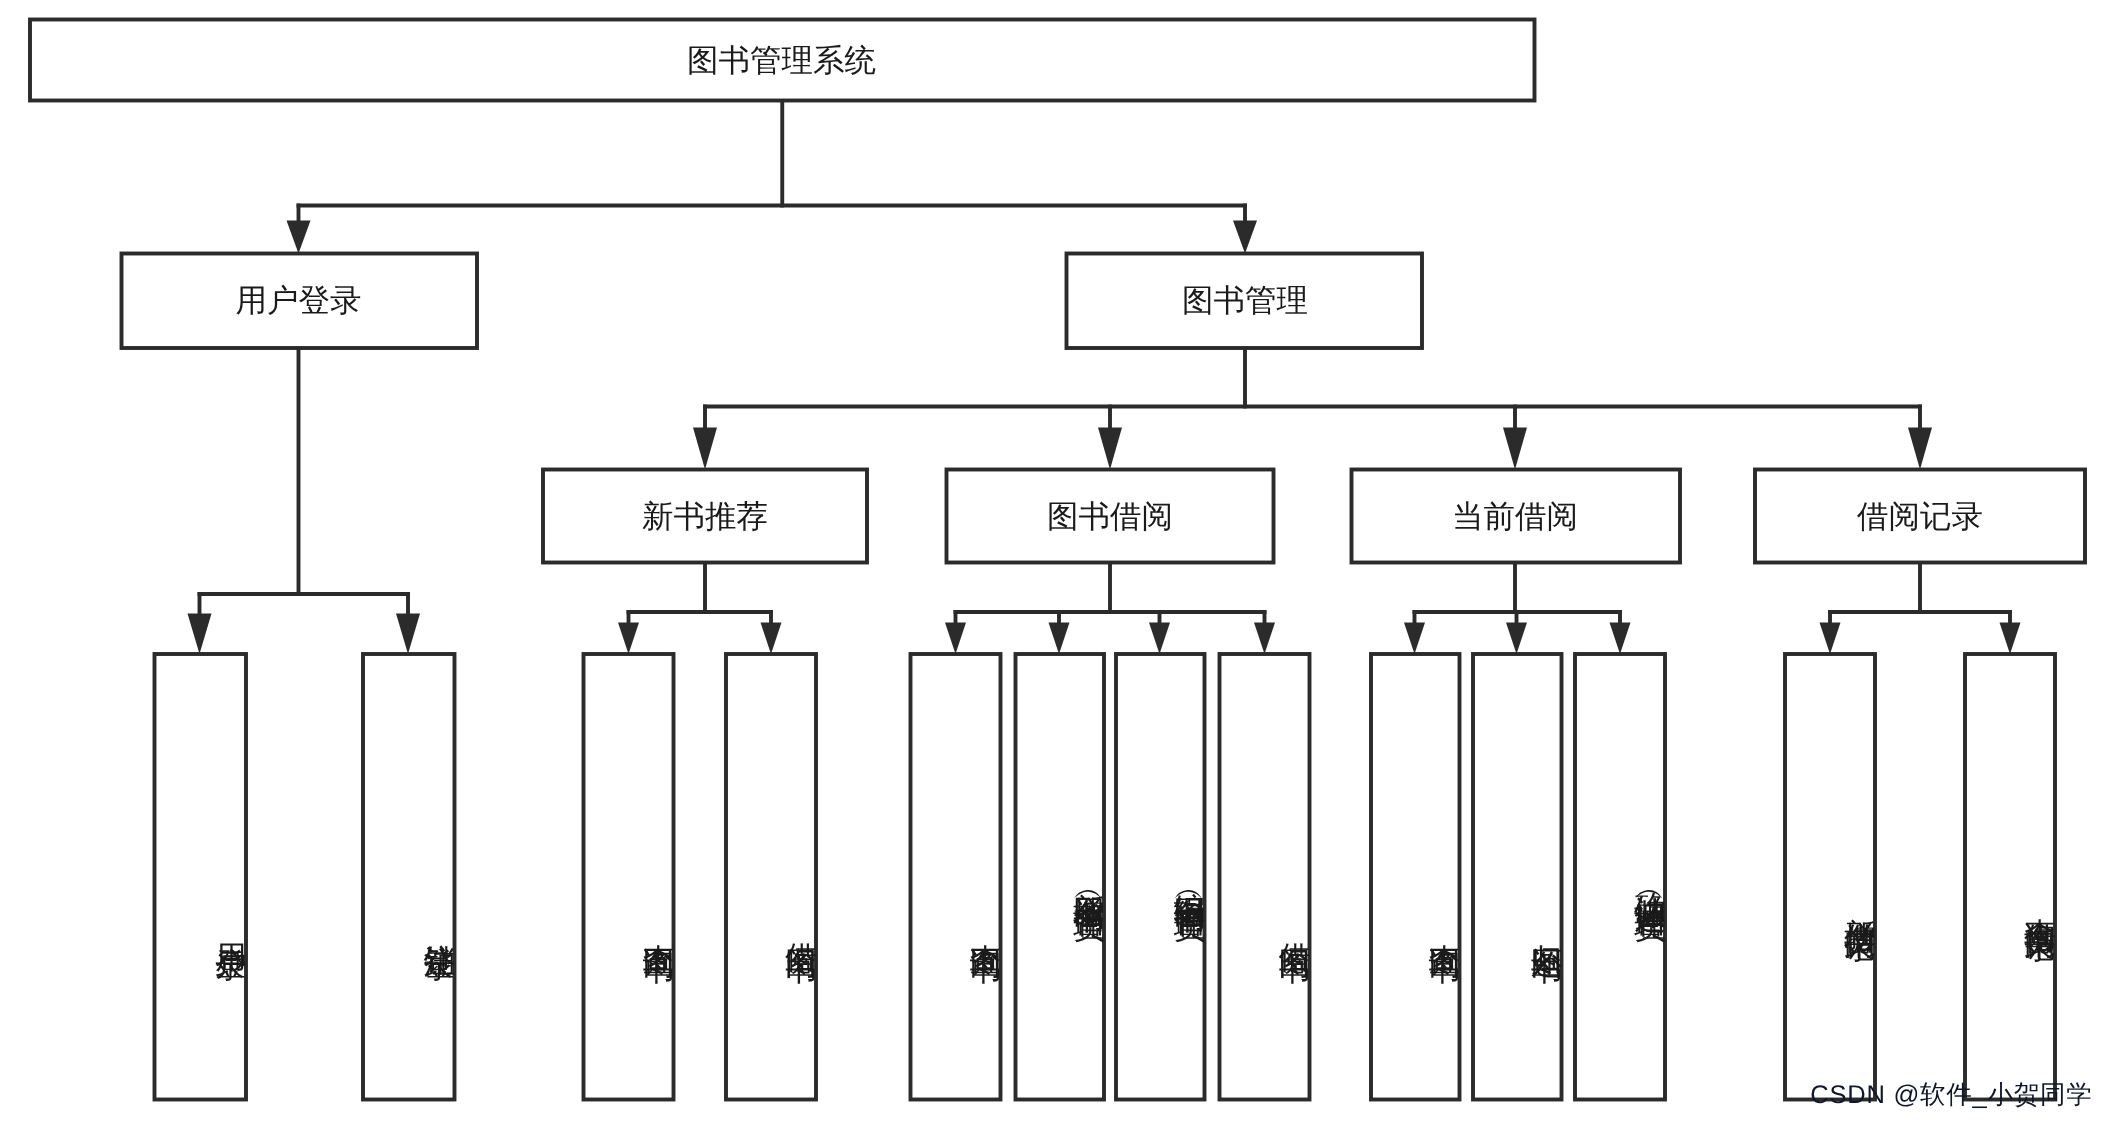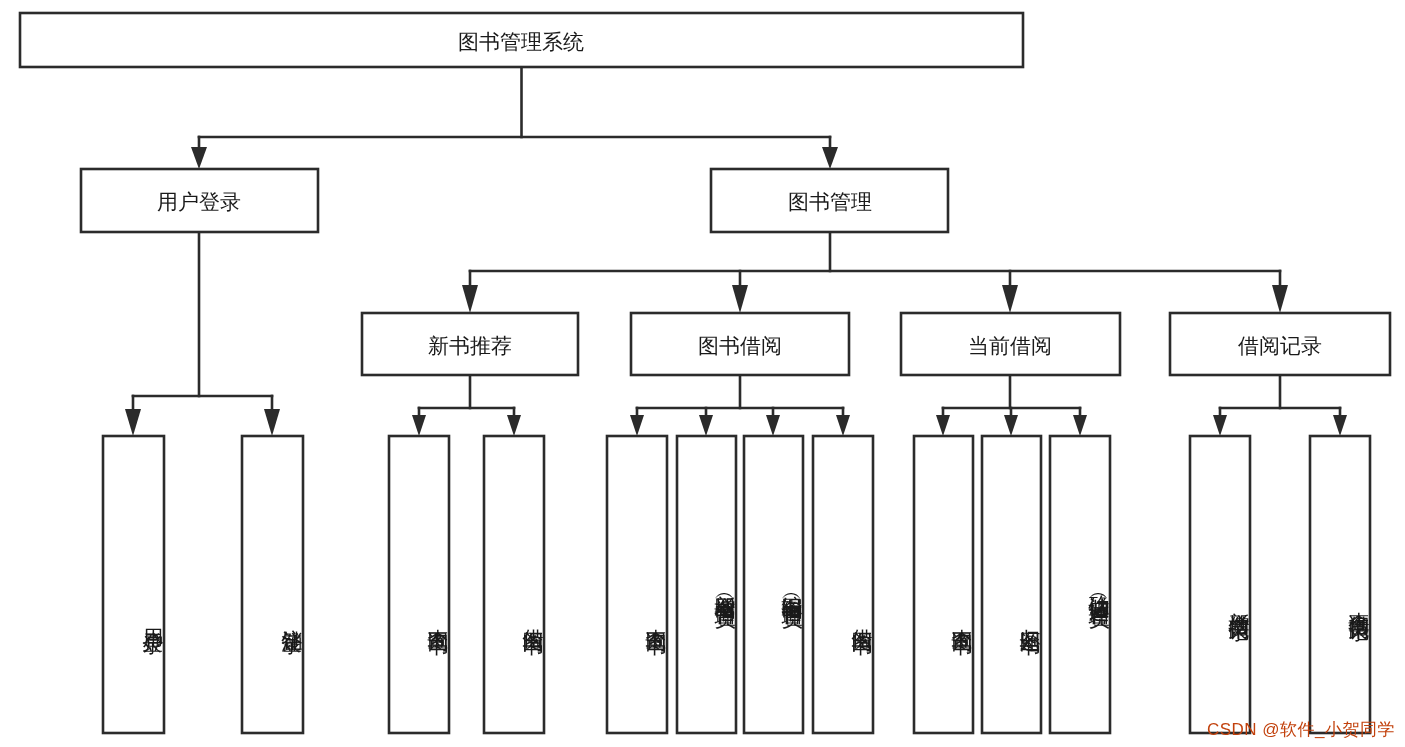--- a/index.html
+++ b/index.html
@@ -59,21 +59,21 @@
     line-height: 1;
     white-space: nowrap;
     font-family: "Liberation Sans", "DejaVu Sans", sans-serif;
     pointer-events: none;
   }
   .watermark {
     position: absolute;
     right: 10px;
     bottom: 6px;
     font-size: 17px;
-    color: #c2410c;
+    color: #0f172a;
     font-family: "Liberation Sans", "DejaVu Sans", sans-serif;
     white-space: nowrap;
     letter-spacing: 0.5px;
   }
 </style>
 </head>
 <body>
 
 <div id="diagram-root">
 

